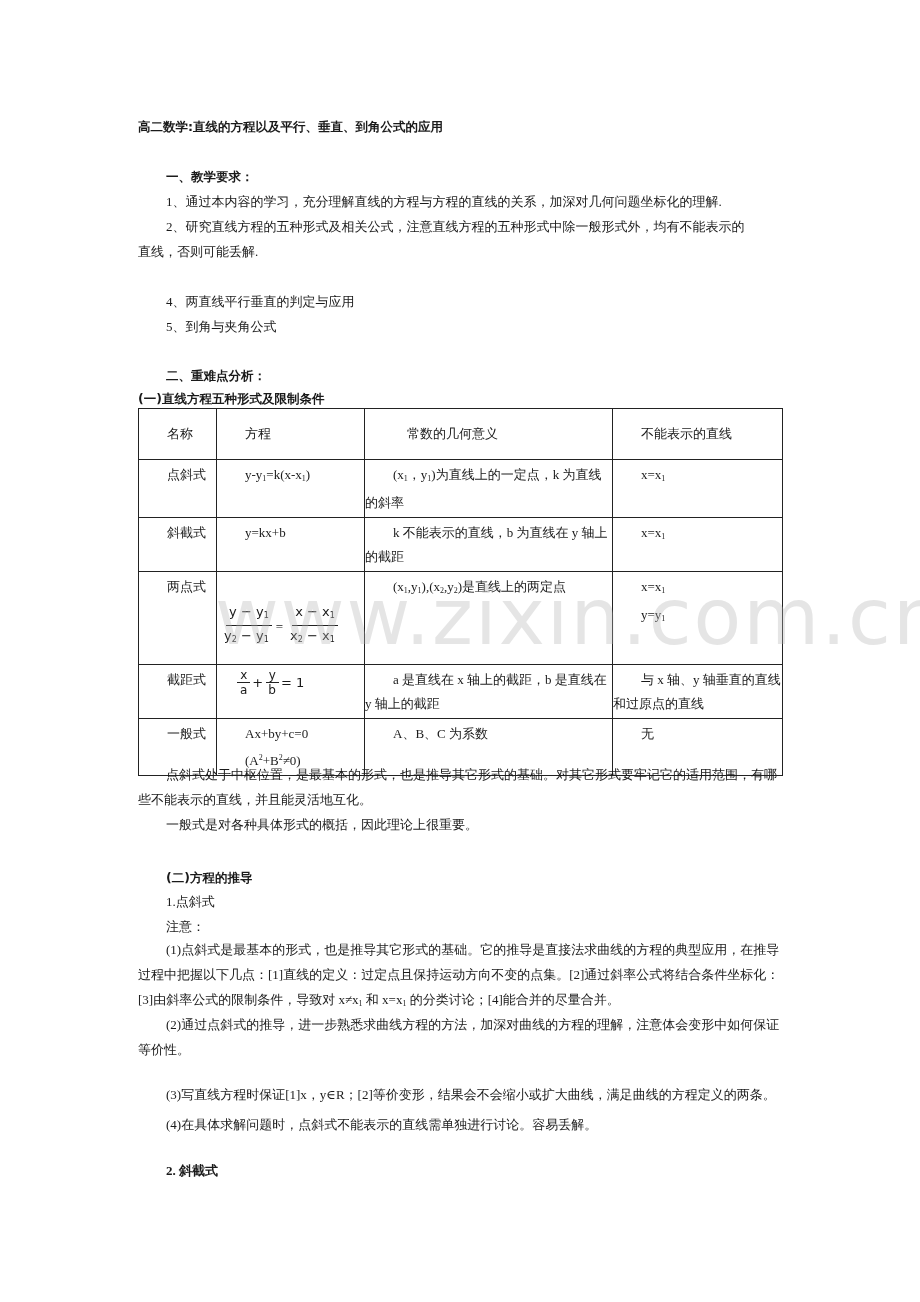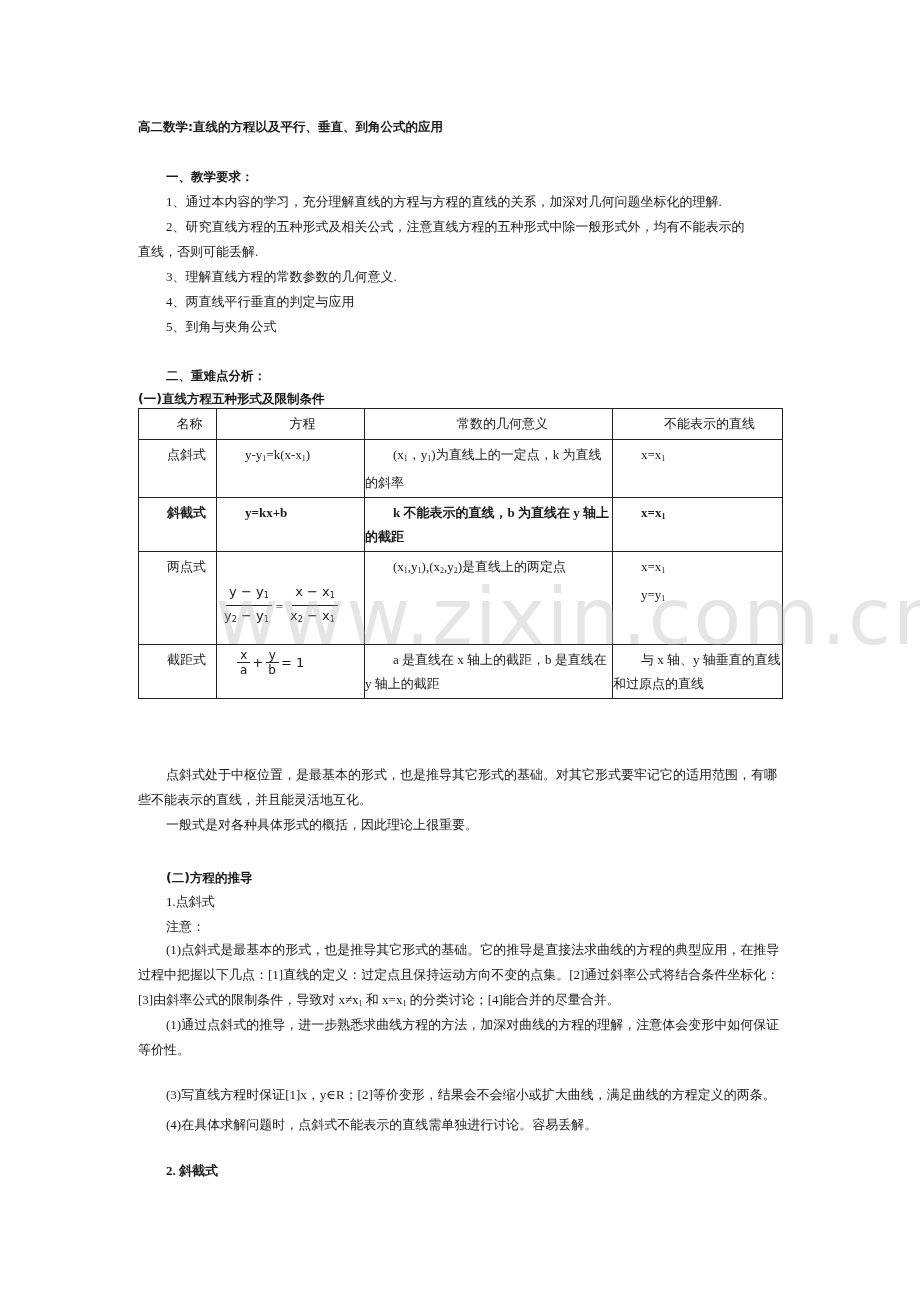--- a/index.html
+++ b/index.html
@@ -22,23 +22,23 @@
     border-collapse: collapse; font-size: 13px;
   }
   table.forms td {
     border: 1.5px solid #222; vertical-align: top; padding: 3px 0 2px 0; line-height: 24px;
   }
   td.c1 { width: 78px; padding-left: 28px !important; box-sizing: border-box; }
   td.c2 { width: 148px; padding-left: 28px !important; box-sizing: border-box; }
   td.c3 { width: 248px; box-sizing: border-box; text-indent: 28px; }
   td.c4 { width: 170px; padding-left: 28px !important; box-sizing: border-box; }
   td.c4.wraptext { padding-left: 0 !important; text-indent: 28px; }
-  tr.hdr td { line-height: 22px; padding: 4px; text-align: center; }
+  tr.hdr td { line-height: 22px; padding: 14px; }
   tr.r1 td { height: 52px; }
-  tr.r2 td { height: 52px; font-weight: bold; }
+  tr.r2 td { height: 52px; }
   tr.r3 td { height: 93px; }
   tr.r4 td { height: 50px; }
   tr.r5 td { height: 50px; }
 
   .frac { display: inline-flex; flex-direction: column; align-items: flex-end; vertical-align: middle; font-family: "DejaVu Sans", sans-serif; font-size: 13px; }
   .frac .num { border-bottom: 1px solid #222; padding: 0 3px; line-height: 18px; }
   .frac .den { padding: 0 3px; line-height: 20px; }
   .eq-block { margin-top: 28px; margin-left: -24px; display: flex; align-items: center; gap: 4px; }
   .eq-inline { display: flex; align-items: center; gap: 2px; margin-left: -8px; font-family: "DejaVu Sans", sans-serif; }
   .eq-inline .frac { font-size: 12px; }
@@ -53,21 +53,20 @@
 <body>
 
 <div class="page">
 
   <div class="line bold" style="top:118px;">高二数学:直线的方程以及平行、垂直、到角公式的应用</div>
 
   <div class="line bold indent" style="top:168px;">一、教学要求：</div>
   <div class="line indent" style="top:193px;">1、通过本内容的学习，充分理解直线的方程与方程的直线的关系，加深对几何问题坐标化的理解.</div>
   <div class="line indent" style="top:218px;">2、研究直线方程的五种形式及相关公式，注意直线方程的五种形式中除一般形式外，均有不能表示的</div>
   <div class="line" style="top:243px;">直线，否则可能丢解.</div>
-  <div class="line indent" style="top:268px;">3、理解直线方程的常数参数的几何意义.</div>
   <div class="line indent" style="top:293px;">4、两直线平行垂直的判定与应用</div>
   <div class="line indent" style="top:318px;">5、到角与夹角公式</div>
 
   <div class="line bold indent" style="top:367px;">二、重难点分析：</div>
   <div class="line bold" style="top:390px;">(一)直线方程五种形式及限制条件</div>
 
   <table class="forms">
     <tbody>
         <tr class="hdr">
       <td class="c1">名称</td>
@@ -117,30 +116,36 @@
           <span class="frac">
                 <span class="num">y</span>
                 <span class="den">b</span>
               </span>
           <span>= 1</span>
         </div>
       </td>
       <td class="c3">a 是直线在 x 轴上的截距，b 是直线在 y 轴上的截距</td>
       <td class="c4 wraptext">与 x 轴、y 轴垂直的直线和过原点的直线</td>
     </tr>
+    <tr class="r5">
+      <td class="c1">一般式</td>
+      <td class="c2">Ax+by+c=0<br>(A<sup>2</sup>+B<sup>2</sup>≠0)</td>
+      <td class="c3">A、B、C 为系数</td>
+      <td class="c4">无</td>
+    </tr>
   </tbody>
     </table>
 
   <div class="watermark">www.zixin.com.cn</div>
 
   <div class="line wrap" style="top:812px;">一般式是对各种具体形式的概括，因此理论上很重要。</div>
   <div class="line wrap" style="top:762px;">点斜式处于中枢位置，是最基本的形式，也是推导其它形式的基础。对其它形式要牢记它的适用范围，有哪些不能表示的直线，并且能灵活地互化。</div>
 
   <div class="line bold indent" style="top:869px;">(二)方程的推导</div>
   <div class="line indent" style="top:893px;">1.点斜式</div>
   <div class="line indent" style="top:918px;">注意：</div>
   <div class="line wrap" style="top:937px;">(1)点斜式是最基本的形式，也是推导其它形式的基础。它的推导是直接法求曲线的方程的典型应用，在推导过程中把握以下几点：[1]直线的定义：过定点且保持运动方向不变的点集。[2]通过斜率公式将结合条件坐标化：[3]由斜率公式的限制条件，导致对 x≠x<sub>1</sub> 和 x=x<sub>1</sub> 的分类讨论；[4]能合并的尽量合并。</div>
-  <div class="line wrap" style="top:1012px;">(1)通过点斜式的推导，进一步熟悉求曲线方程的方法，加深对曲线的方程的理解，注意体会变形中如何保证等价性。</div>
+  <div class="line wrap" style="top:1012px;">(2)通过点斜式的推导，进一步熟悉求曲线方程的方法，加深对曲线的方程的理解，注意体会变形中如何保证等价性。</div>
   <div class="line wrap" style="top:1062px;margin-top:20px;">(3)写直线方程时保证[1]x，y∈R；[2]等价变形，结果会不会缩小或扩大曲线，满足曲线的方程定义的两条。</div>
   <div class="line wrap" style="top:1112px;">(4)在具体求解问题时，点斜式不能表示的直线需单独进行讨论。容易丢解。</div>
 
   <div class="line indent" style="top:1162px;font-weight:bold;">2. 斜截式</div>
 </div>
 
 </body></html>

